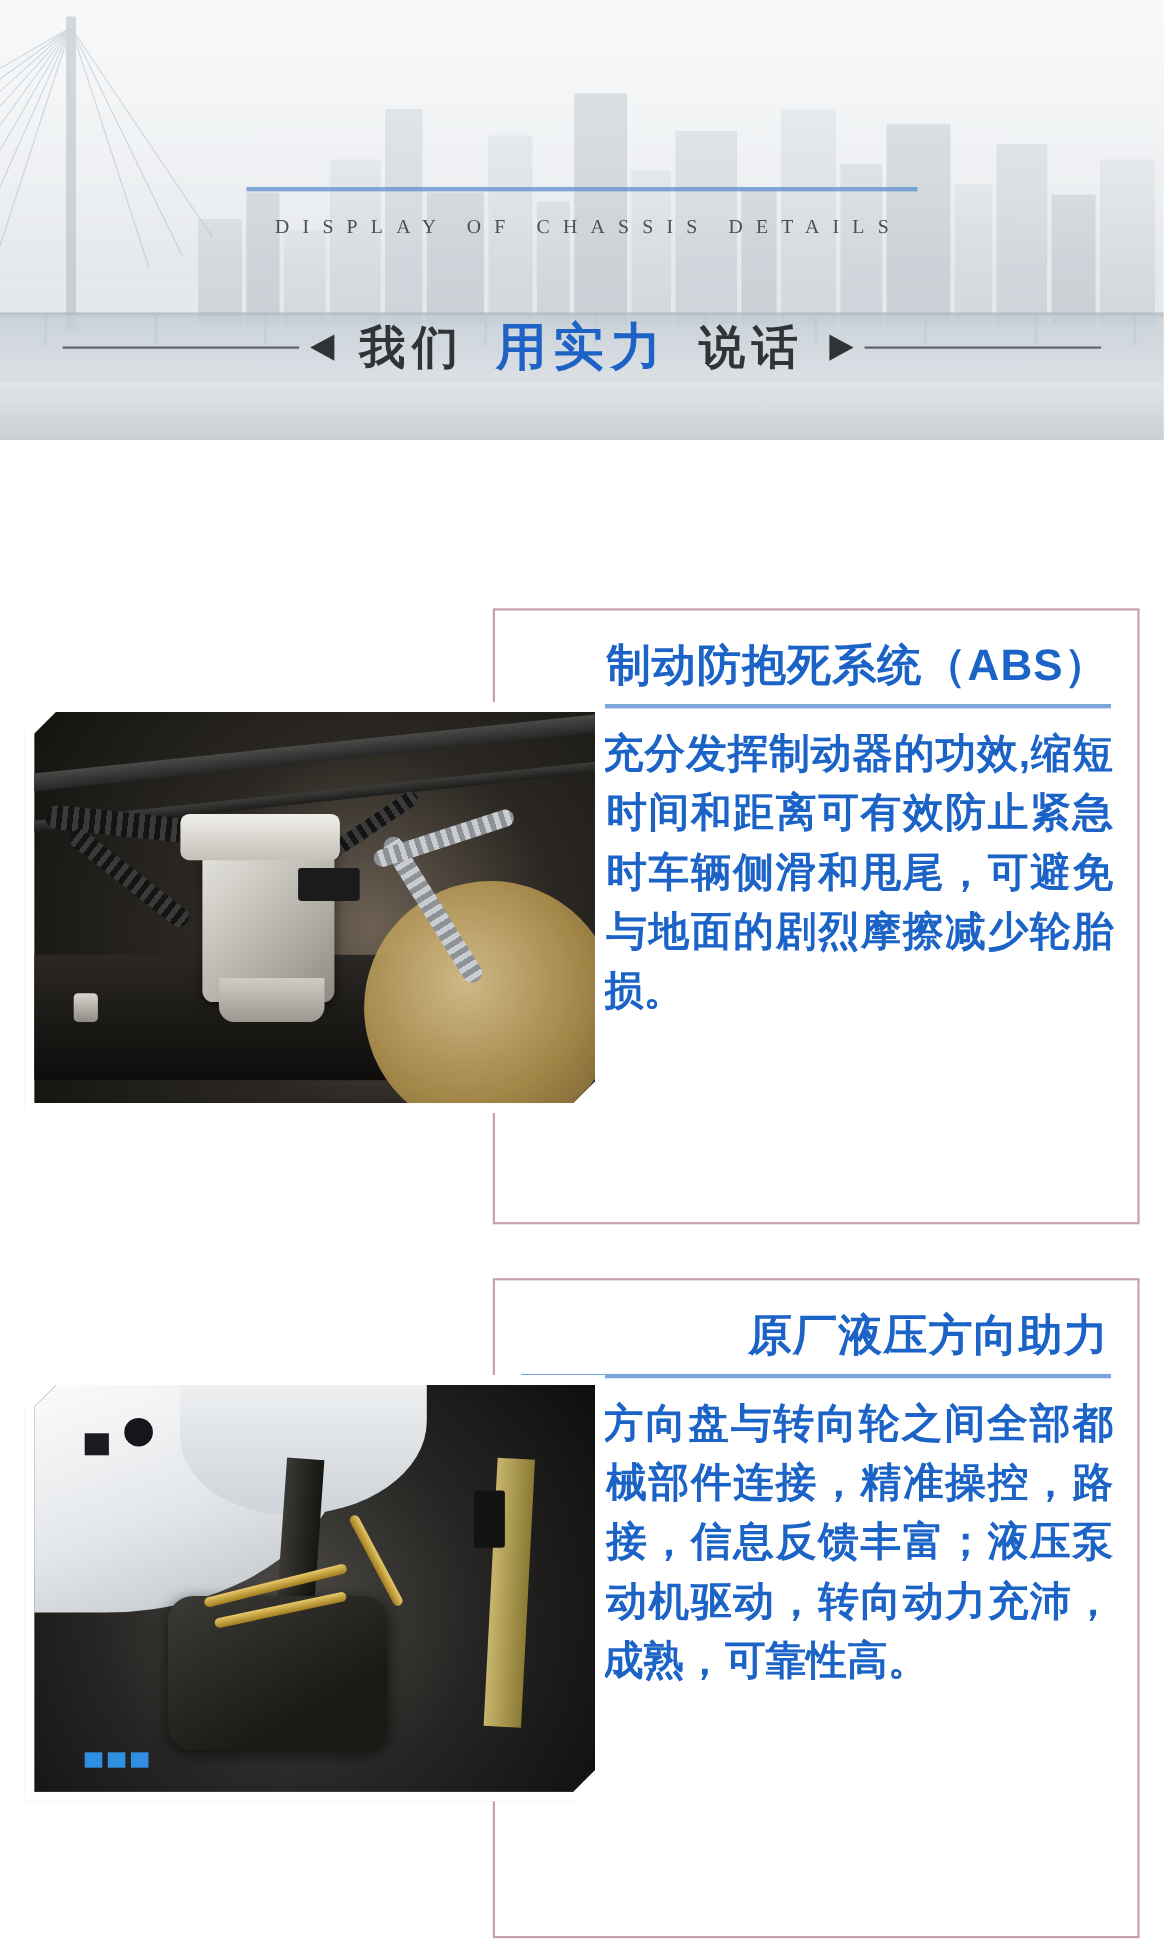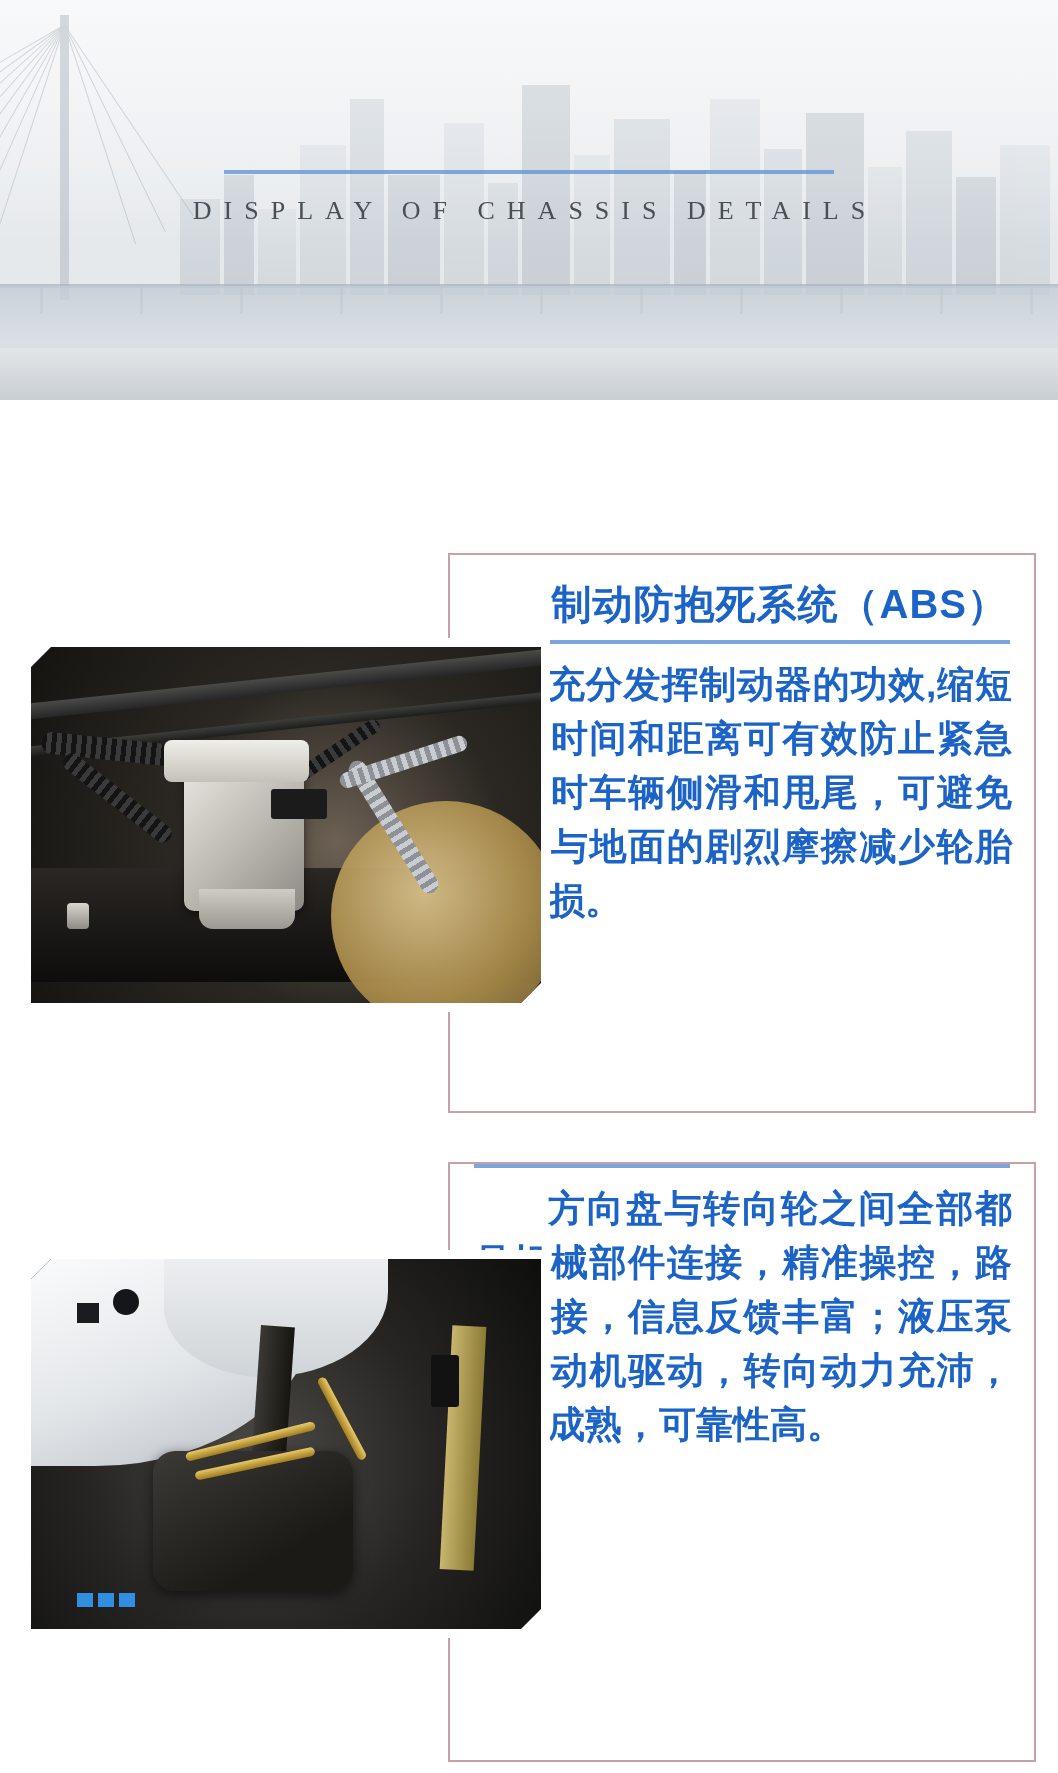--- a/index.html
+++ b/index.html
@@ -134,21 +134,21 @@
     height: 4px;
     background: #5d8fd0;
     opacity: 0.75;
   }
   .title-en {
     position: absolute;
     top: 196px;
     left: 0;
     width: 1058px;
     text-align: center;
-    font-size: 26px;
+    font-size: 18px;
     letter-spacing: 12px;
     text-indent: 12px;
     color: #4a4f55;
     font-family: "Liberation Serif", serif;
   }
 
   .slogan-wrap {
     position: absolute;
     top: 285px;
     left: 0;
@@ -438,20 +438,29 @@
   <div class="railing-post" style="left:740px;"></div>
   <div class="railing-post" style="left:840px;"></div>
   <div class="railing-post" style="left:940px;"></div>
   <div class="railing-post" style="left:1030px;"></div>
   <div class="waterline"></div>
   <div class="banner-bottom-fade"></div>
 
   <div class="title-underline"></div>
   <div class="title-en">DISPLAY OF CHASSIS DETAILS</div>
 
+  <div class="slogan-wrap">
+    <span class="slogan-line"></span>
+    <span class="slogan-arrow arrow-left"></span>
+    <span class="slogan-txt sl-a">我们</span>
+    <span class="slogan-txt sl-b">用实力</span>
+    <span class="slogan-txt sl-c">说话</span>
+    <span class="slogan-arrow arrow-right"></span>
+    <span class="slogan-line"></span>
+  </div>
 </div>
 
 <div class="section">
 
   <div class="text-panel" style="left:448px; top:553px; width:588px; height:560px;">
     <div class="panel-title">制动防抱死系统（ABS）</div>
     <div class="panel-title-rule"></div>
     <div class="panel-body indent">充分发挥制动器的功效,缩短制动时间和距离可有效防止紧急制动时车辆侧滑和甩尾，可避免轮胎与地面的剧烈摩擦减少轮胎的磨损。</div>
   </div>
 
@@ -475,20 +484,21 @@
         <div class="bolt"></div>
       </div>
     </div>
   </div>
 
 </div>
 
 <div class="section">
 
   <div class="text-panel" style="left:448px; top:1162px; width:588px; height:600px;">
+    <div class="panel-title">原厂液压方向助力</div>
     <div class="panel-title-rule"></div>
     <div class="panel-body indent">方向盘与转向轮之间全部都是机械部件连接，精准操控，路感直接，信息反馈丰富；液压泵由发动机驱动，转向动力充沛，技术成熟，可靠性高。</div>
   </div>
 
   <div class="photo-card" style="left:22px; top:1250px; width:510px; height:370px;">
     <div class="photo-inner">
       <div class="ph2">
         <div class="fender"></div>
         <div class="fender2"></div>
         <div class="sq"></div>

